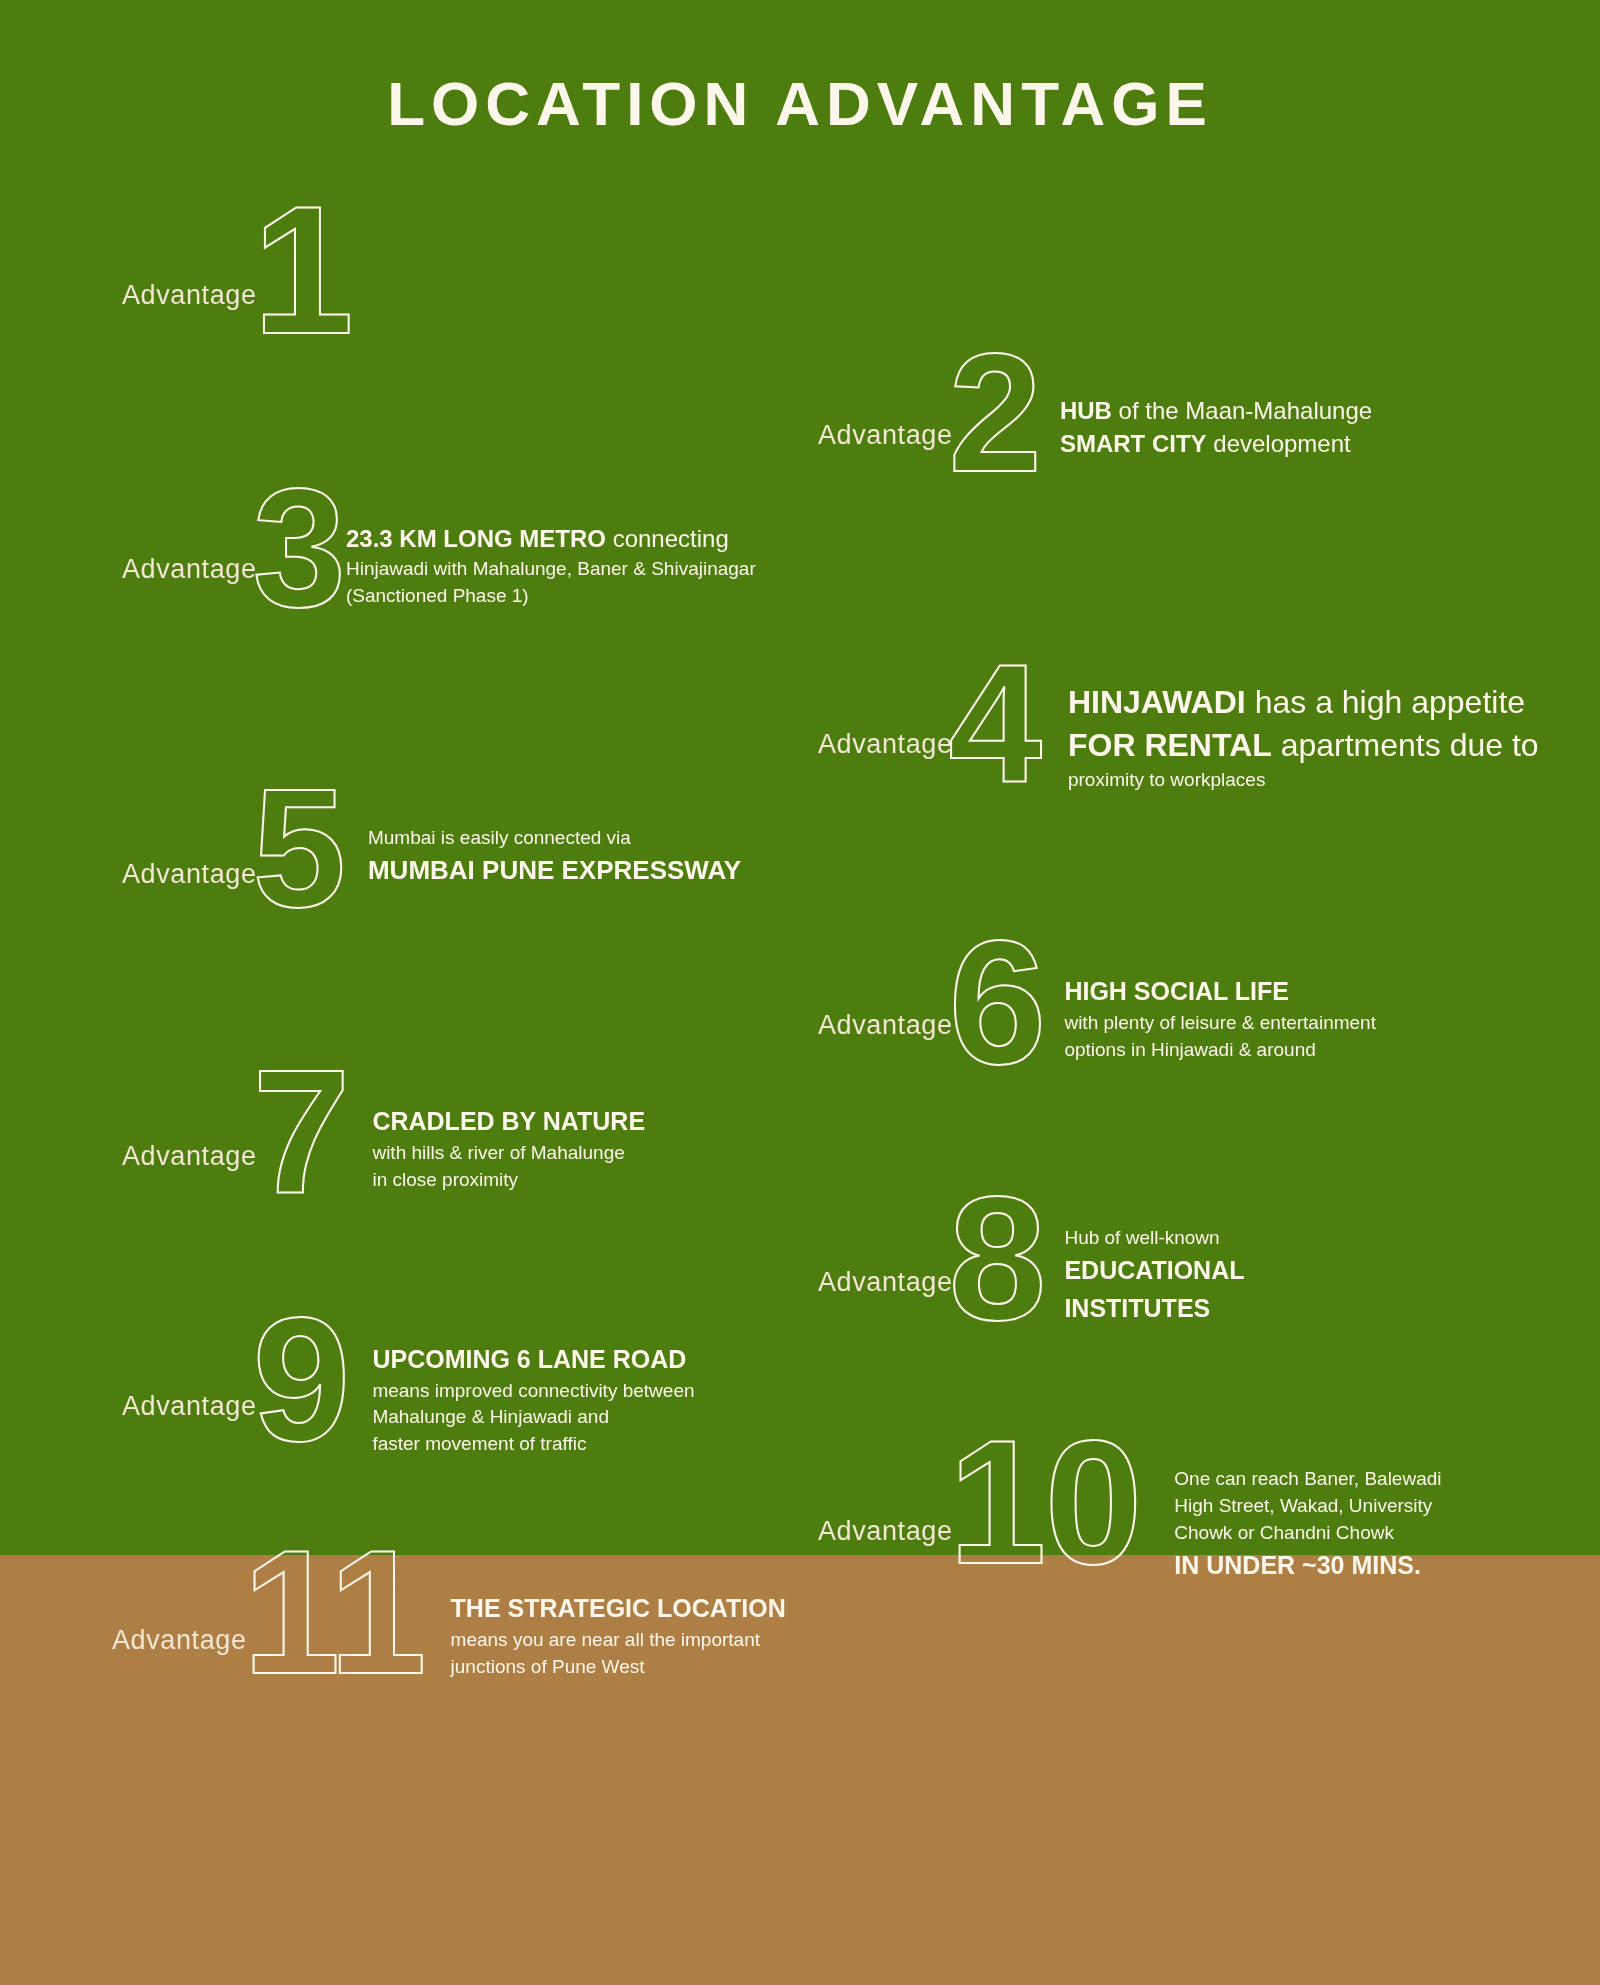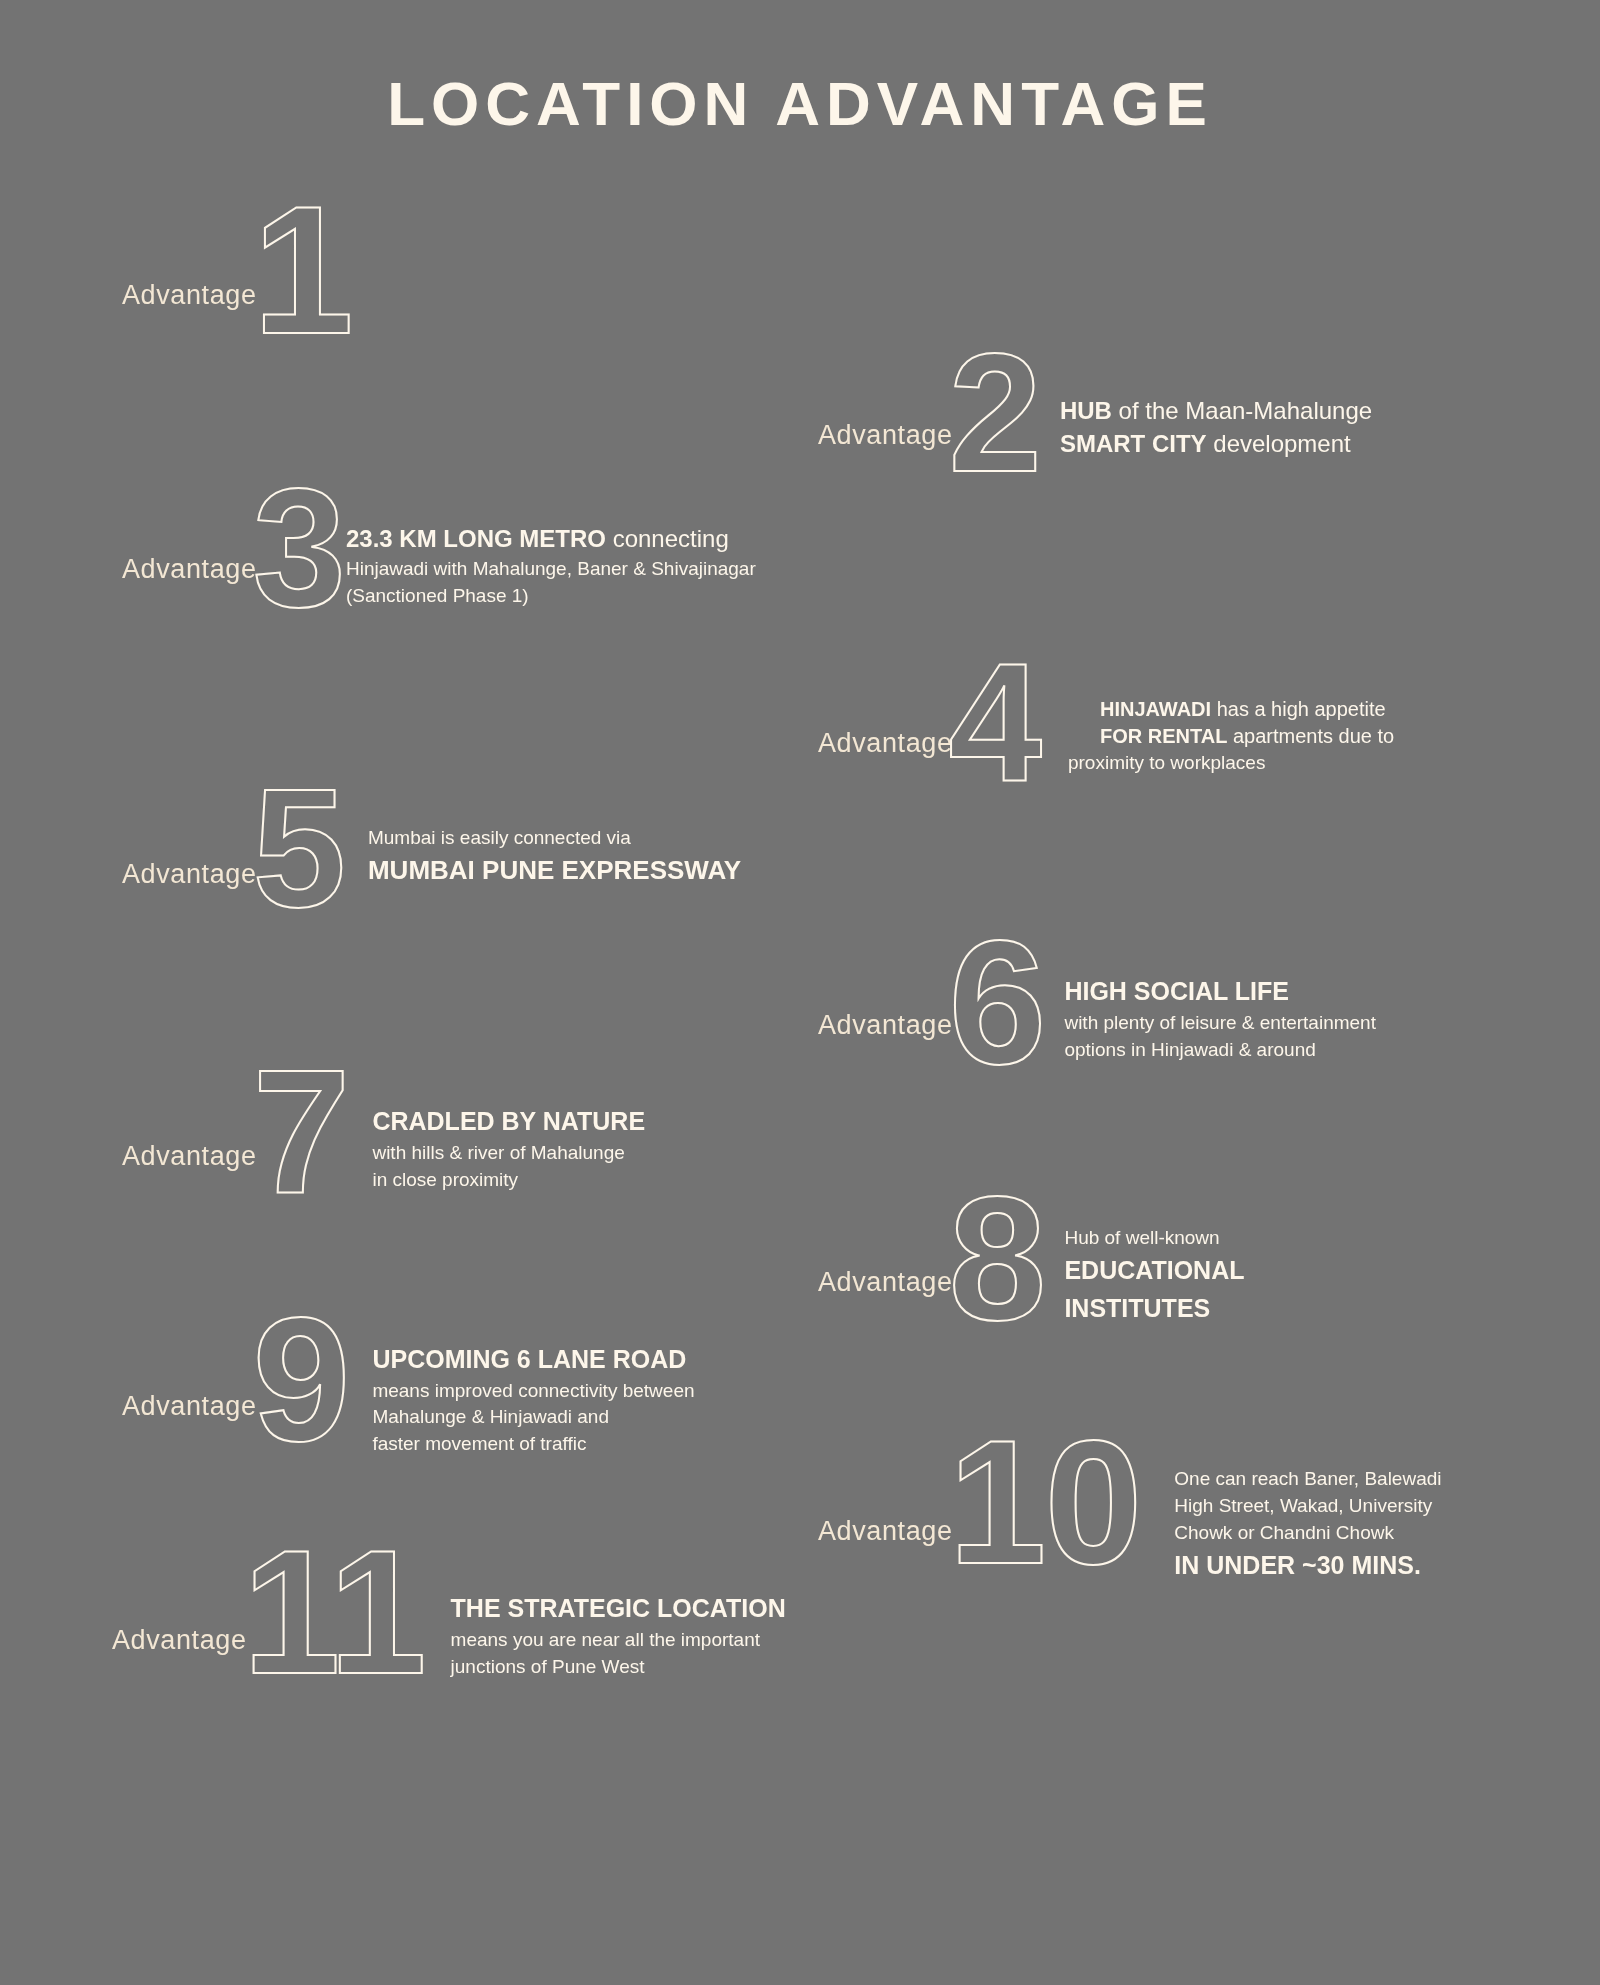--- a/index.html
+++ b/index.html
@@ -9,22 +9,22 @@
     width:1600px;
     height:1985px;
     background:#ae7f45;
     font-family:"DejaVu Sans", sans-serif;
     overflow:hidden;
   }
 
   .page {
     position:relative;
     width:1600px;
-    height:1985px;
-    background:#737373;
+    height:1555px;
+    background:#4d7c0f;
   }
 
   
   .page-title {
     position:absolute;
     top:68px;
     left:0;
     width:1600px;
     text-align:center;
     font-family:"Liberation Sans", sans-serif;
@@ -102,21 +102,21 @@
   #adv-3 .adv-num { font-size:168px; }
   #adv-3 .adv-label { margin-top:42px; }
   #adv-3 .adv-text { margin-top:34px; font-size:19px; }
   #adv-3 .l1 { font-size:24px; }
 
   
   #adv-4 { left:818px; top:655px; }
   #adv-4 .adv-num { font-size:168px; }
   #adv-4 .adv-label { margin-top:40px; }
   #adv-4 .adv-text { margin-top:26px; margin-left:26px; font-size:19px; }
-  #adv-4 .adv-text .l1, #adv-4 .adv-text .l2 { font-size:20px; line-height:1.35;margin-left:32px; }
+  #adv-4 .adv-text .l1, #adv-4 .adv-text .l2 { font-size:32px; line-height:1.35; }
 
   
   #adv-5 { left:122px; top:780px; }
   #adv-5 .adv-num { font-size:168px; }
   #adv-5 .adv-label { margin-top:52px; }
   #adv-5 .adv-text { margin-top:17px; margin-left:22px; font-size:19px; }
   #adv-5 .l2 { font-size:26px; }
 
   
   #adv-6 { left:818px; top:930px; }

